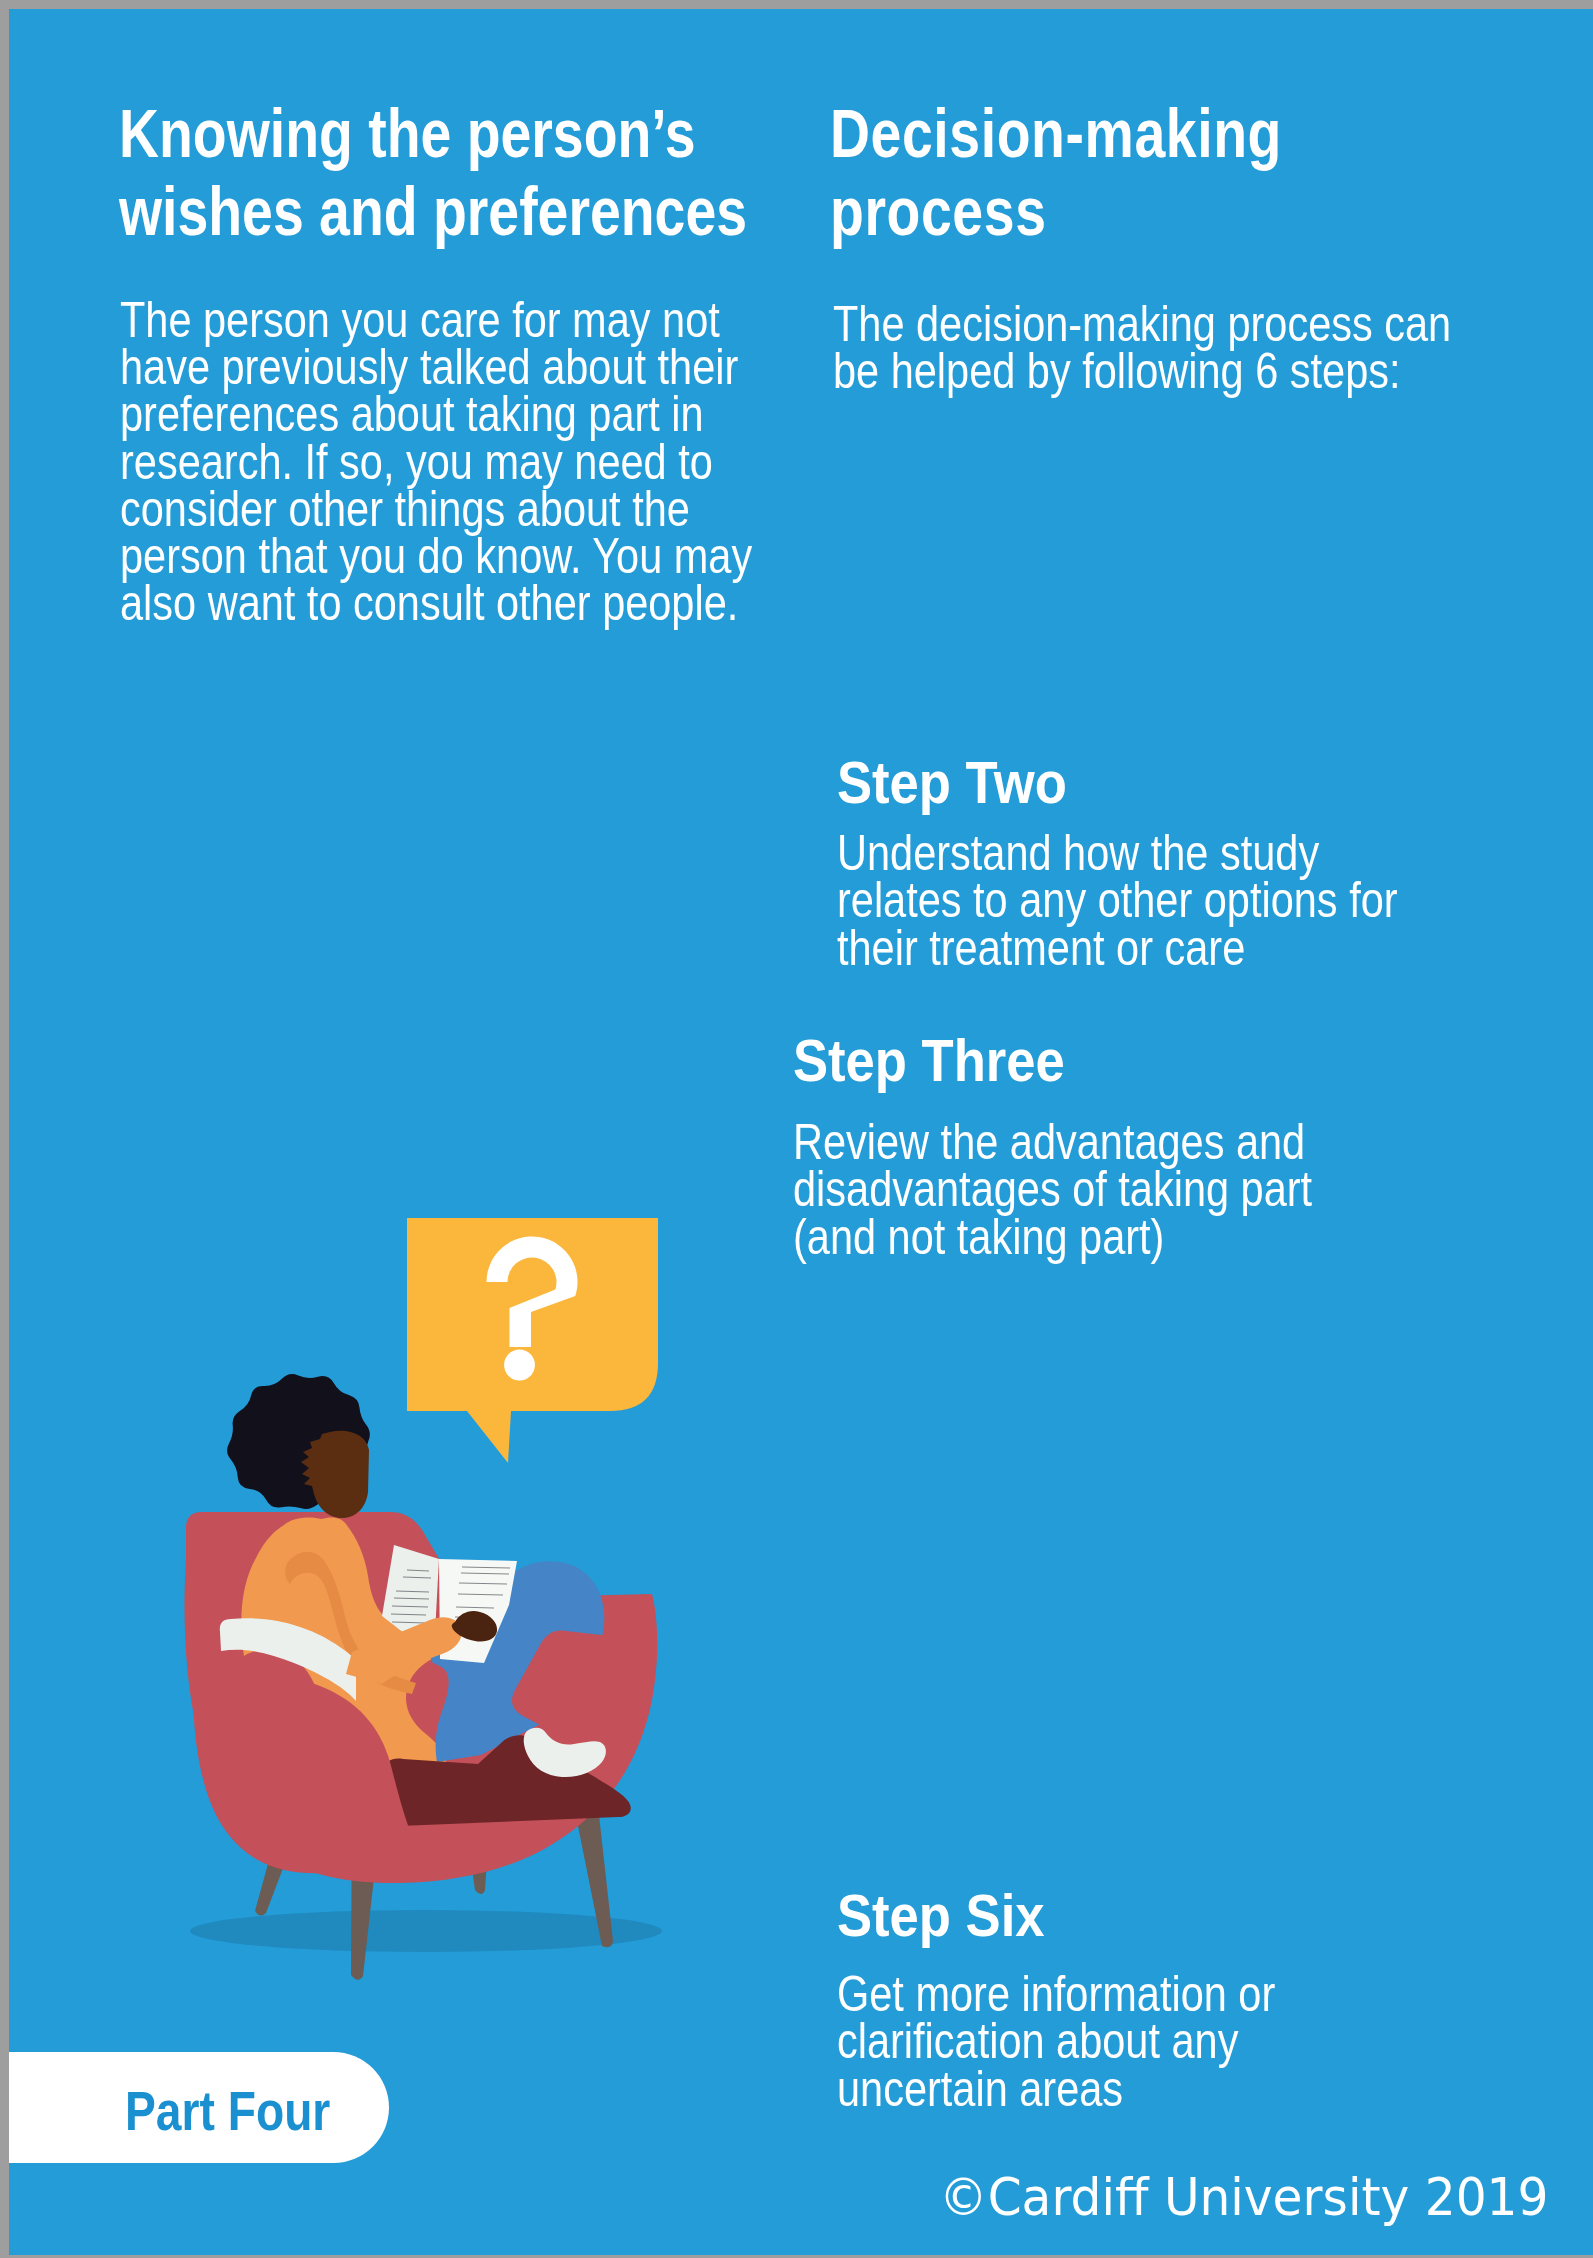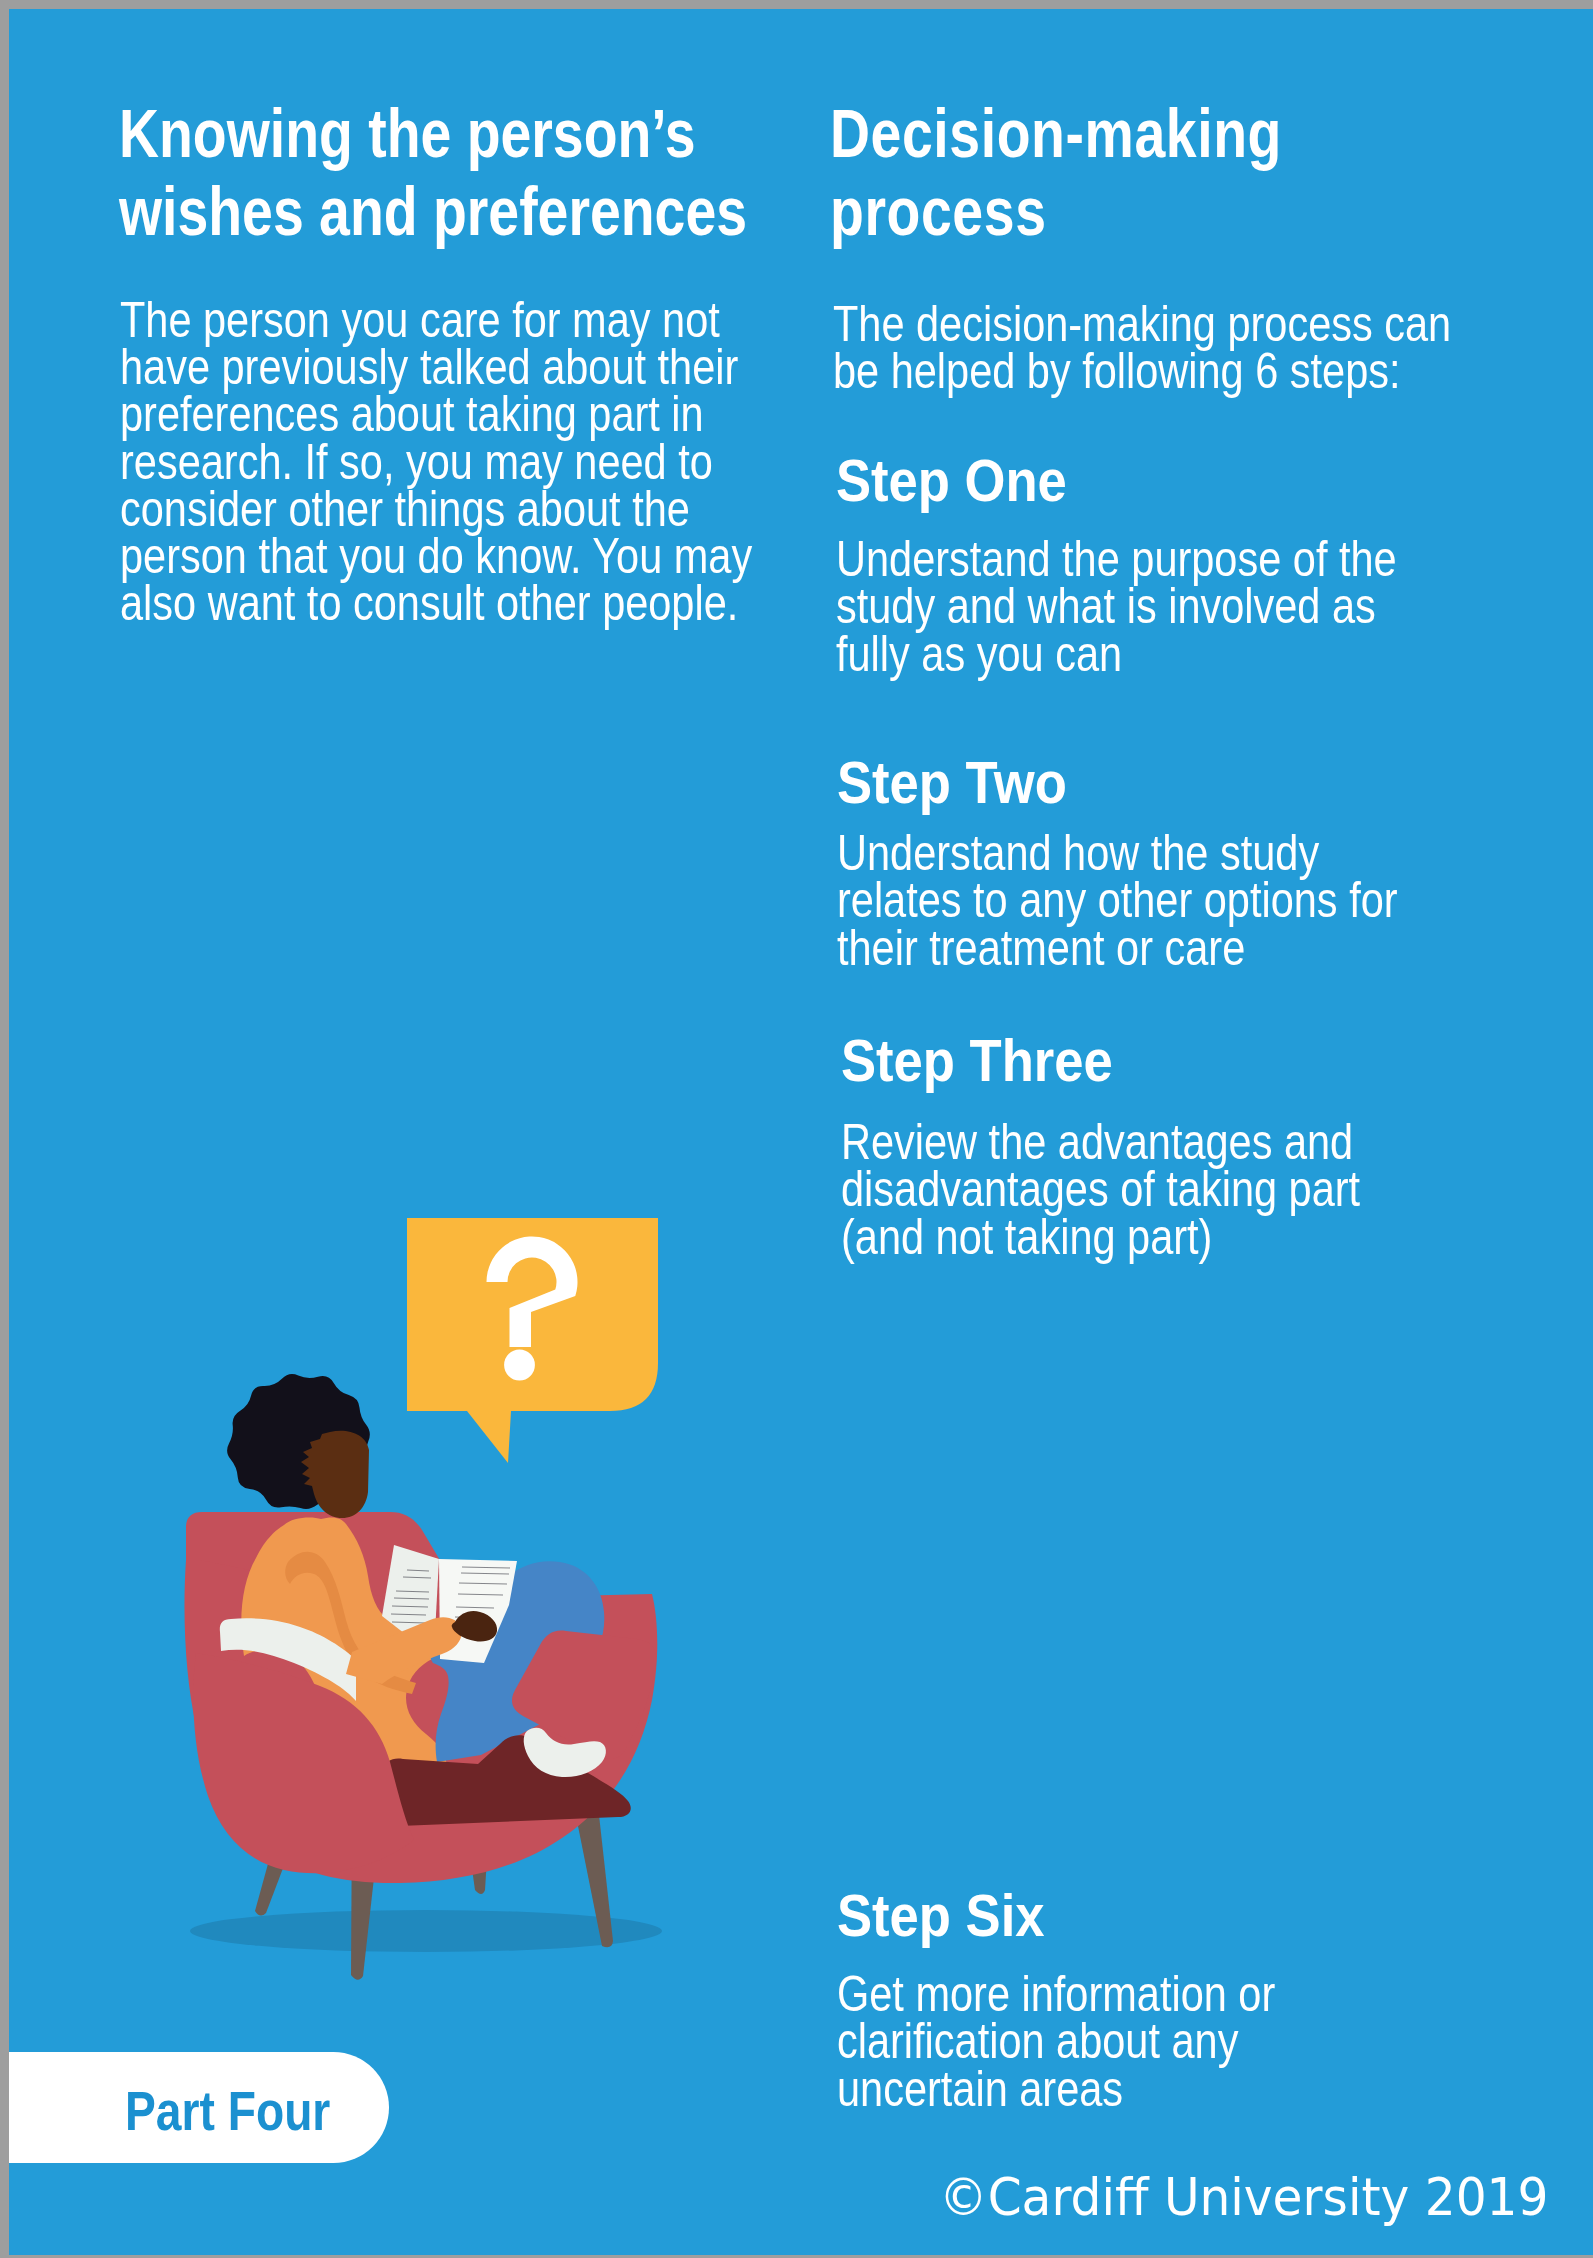--- a/index.html
+++ b/index.html
@@ -54,33 +54,27 @@
 research. If so, you may need to
 consider other things about the
 person that you do know. You may
 also want to consult other people.</div>
 
   <div class="abs tx hd" id="right-title">Decision-making
 process</div>
   <div class="abs tx bd" id="right-intro">The decision-making process can
 be helped by following 6 steps:</div>
 
-  <div class="step" style="left:827px;top:442px">
-    <div class="tx sh">Step One</div>
-    <div class="tx bd" style="margin-top:25px">Understand the purpose of the
-study and what is involved as
-fully as you can</div>
-  </div>
   <div class="step" style="left:828px;top:744px">
     <div class="tx sh">Step Two</div>
     <div class="tx bd" style="margin-top:17px">Understand how the study
 relates to any other options for
 their treatment or care</div>
   </div>
-  <div class="step" style="left:832px;top:1022px">
+  <div class="step" style="left:784px;top:1022px">
     <div class="tx sh">Step Three</div>
     <div class="tx bd" style="margin-top:28px">Review the advantages and
 disadvantages of taking part
 (and not taking part)</div>
   </div>
   <div class="step" style="left:828px;top:1877px">
     <div class="tx sh">Step Six</div>
     <div class="tx bd" style="margin-top:25px">Get more information or
 clarification about any
 uncertain areas</div>

